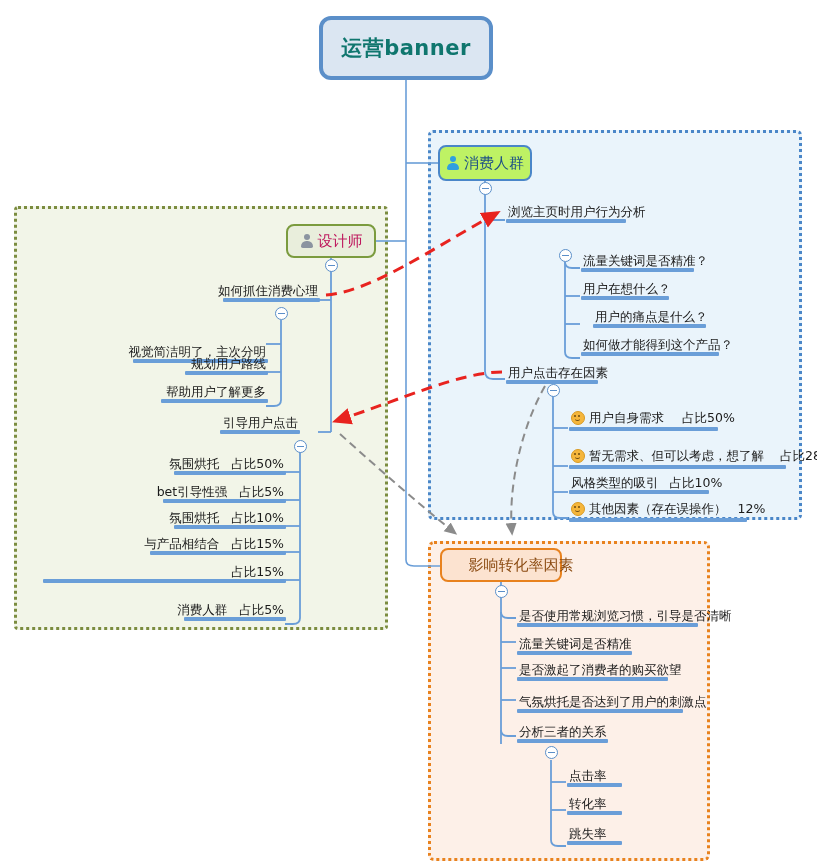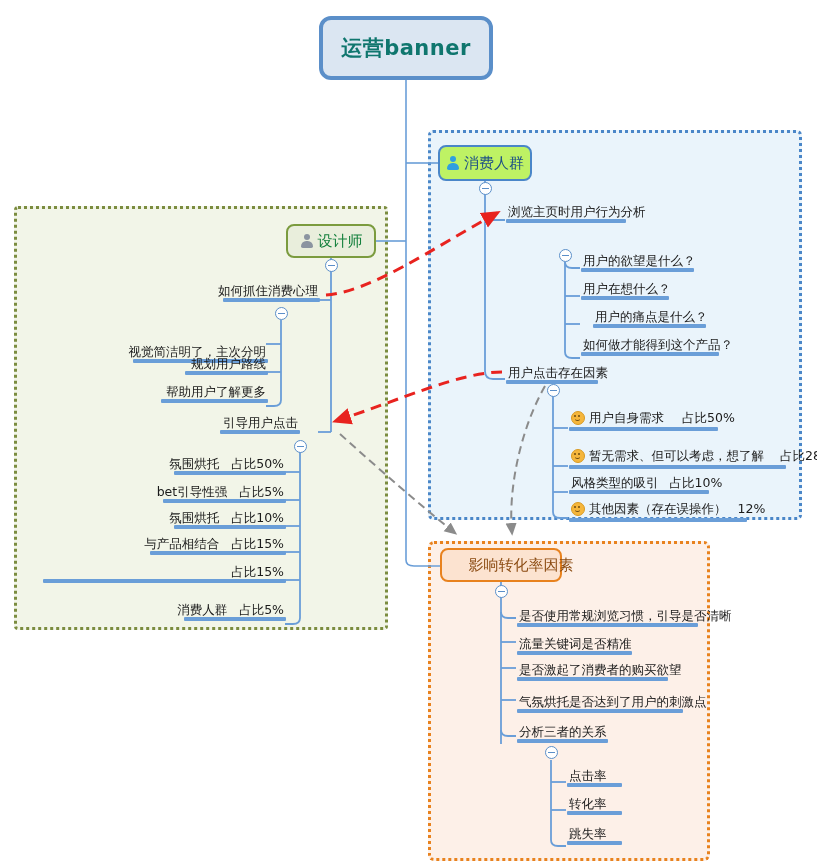--- a/index.html
+++ b/index.html
@@ -24,21 +24,21 @@
   .cap.root{left:319px;top:16px;width:174px;height:64px;border-radius:12px;
        background:#dbe6f2;border:4px solid #5b8fc9;
        font-size:21px;font-weight:bold;color:#0f766e;letter-spacing:.5px;}
 
   .cap.consumer-head{left:438px;top:145px;width:94px;height:36px;border-radius:8px;
        background:#bef264;border:2px solid #4a86c8;
        font-size:15px;color:#1d4f86;font-weight:normal;}
 
   .cap.designer-head{left:286px;top:224px;width:90px;height:34px;border-radius:8px;
        background:#e9eedc;border:2px solid #7b9b3e;
-       font-size:15px;color:#15803d;}
+       font-size:15px;color:#be185d;}
 
   .cap.conversion-head{left:440px;top:548px;width:122px;height:34px;border-radius:8px;
        background:#fce3d0;border:2px solid #e8821e;
        font-size:15px;color:#8a4a10;padding-left:40px;}
 
   
   .ico-person{width:13px;height:14px;position:relative;display:inline-block;}
   .ico-person::before{content:"";position:absolute;left:4px;top:0;width:6px;height:6px;
        border-radius:50%;background:currentColor;}
   .ico-person::after{content:"";position:absolute;left:1px;top:7px;width:12px;height:7px;
@@ -194,21 +194,21 @@
 
   <div class="topic" style="left:506px;top:204px;">
     <span class="tx">
         <span>浏览主页时用户行为分析</span>
       </span>
     <span class="bar" style="width:120px;"></span>
   </div>
 
   <div class="topic" style="left:581px;top:253px;">
     <span class="tx">
-        <span>用户的欲望是什么？</span>
+        <span>流量关键词是否精准？</span>
       </span>
     <span class="bar" style="width:113px;"></span>
   </div>
   <div class="topic" style="left:581px;top:281px;">
     <span class="tx">
         <span>用户在想什么？</span>
       </span>
     <span class="bar" style="width:88px;"></span>
   </div>
   <div class="topic" style="left:581px;top:309px;margin-left:12px;">

